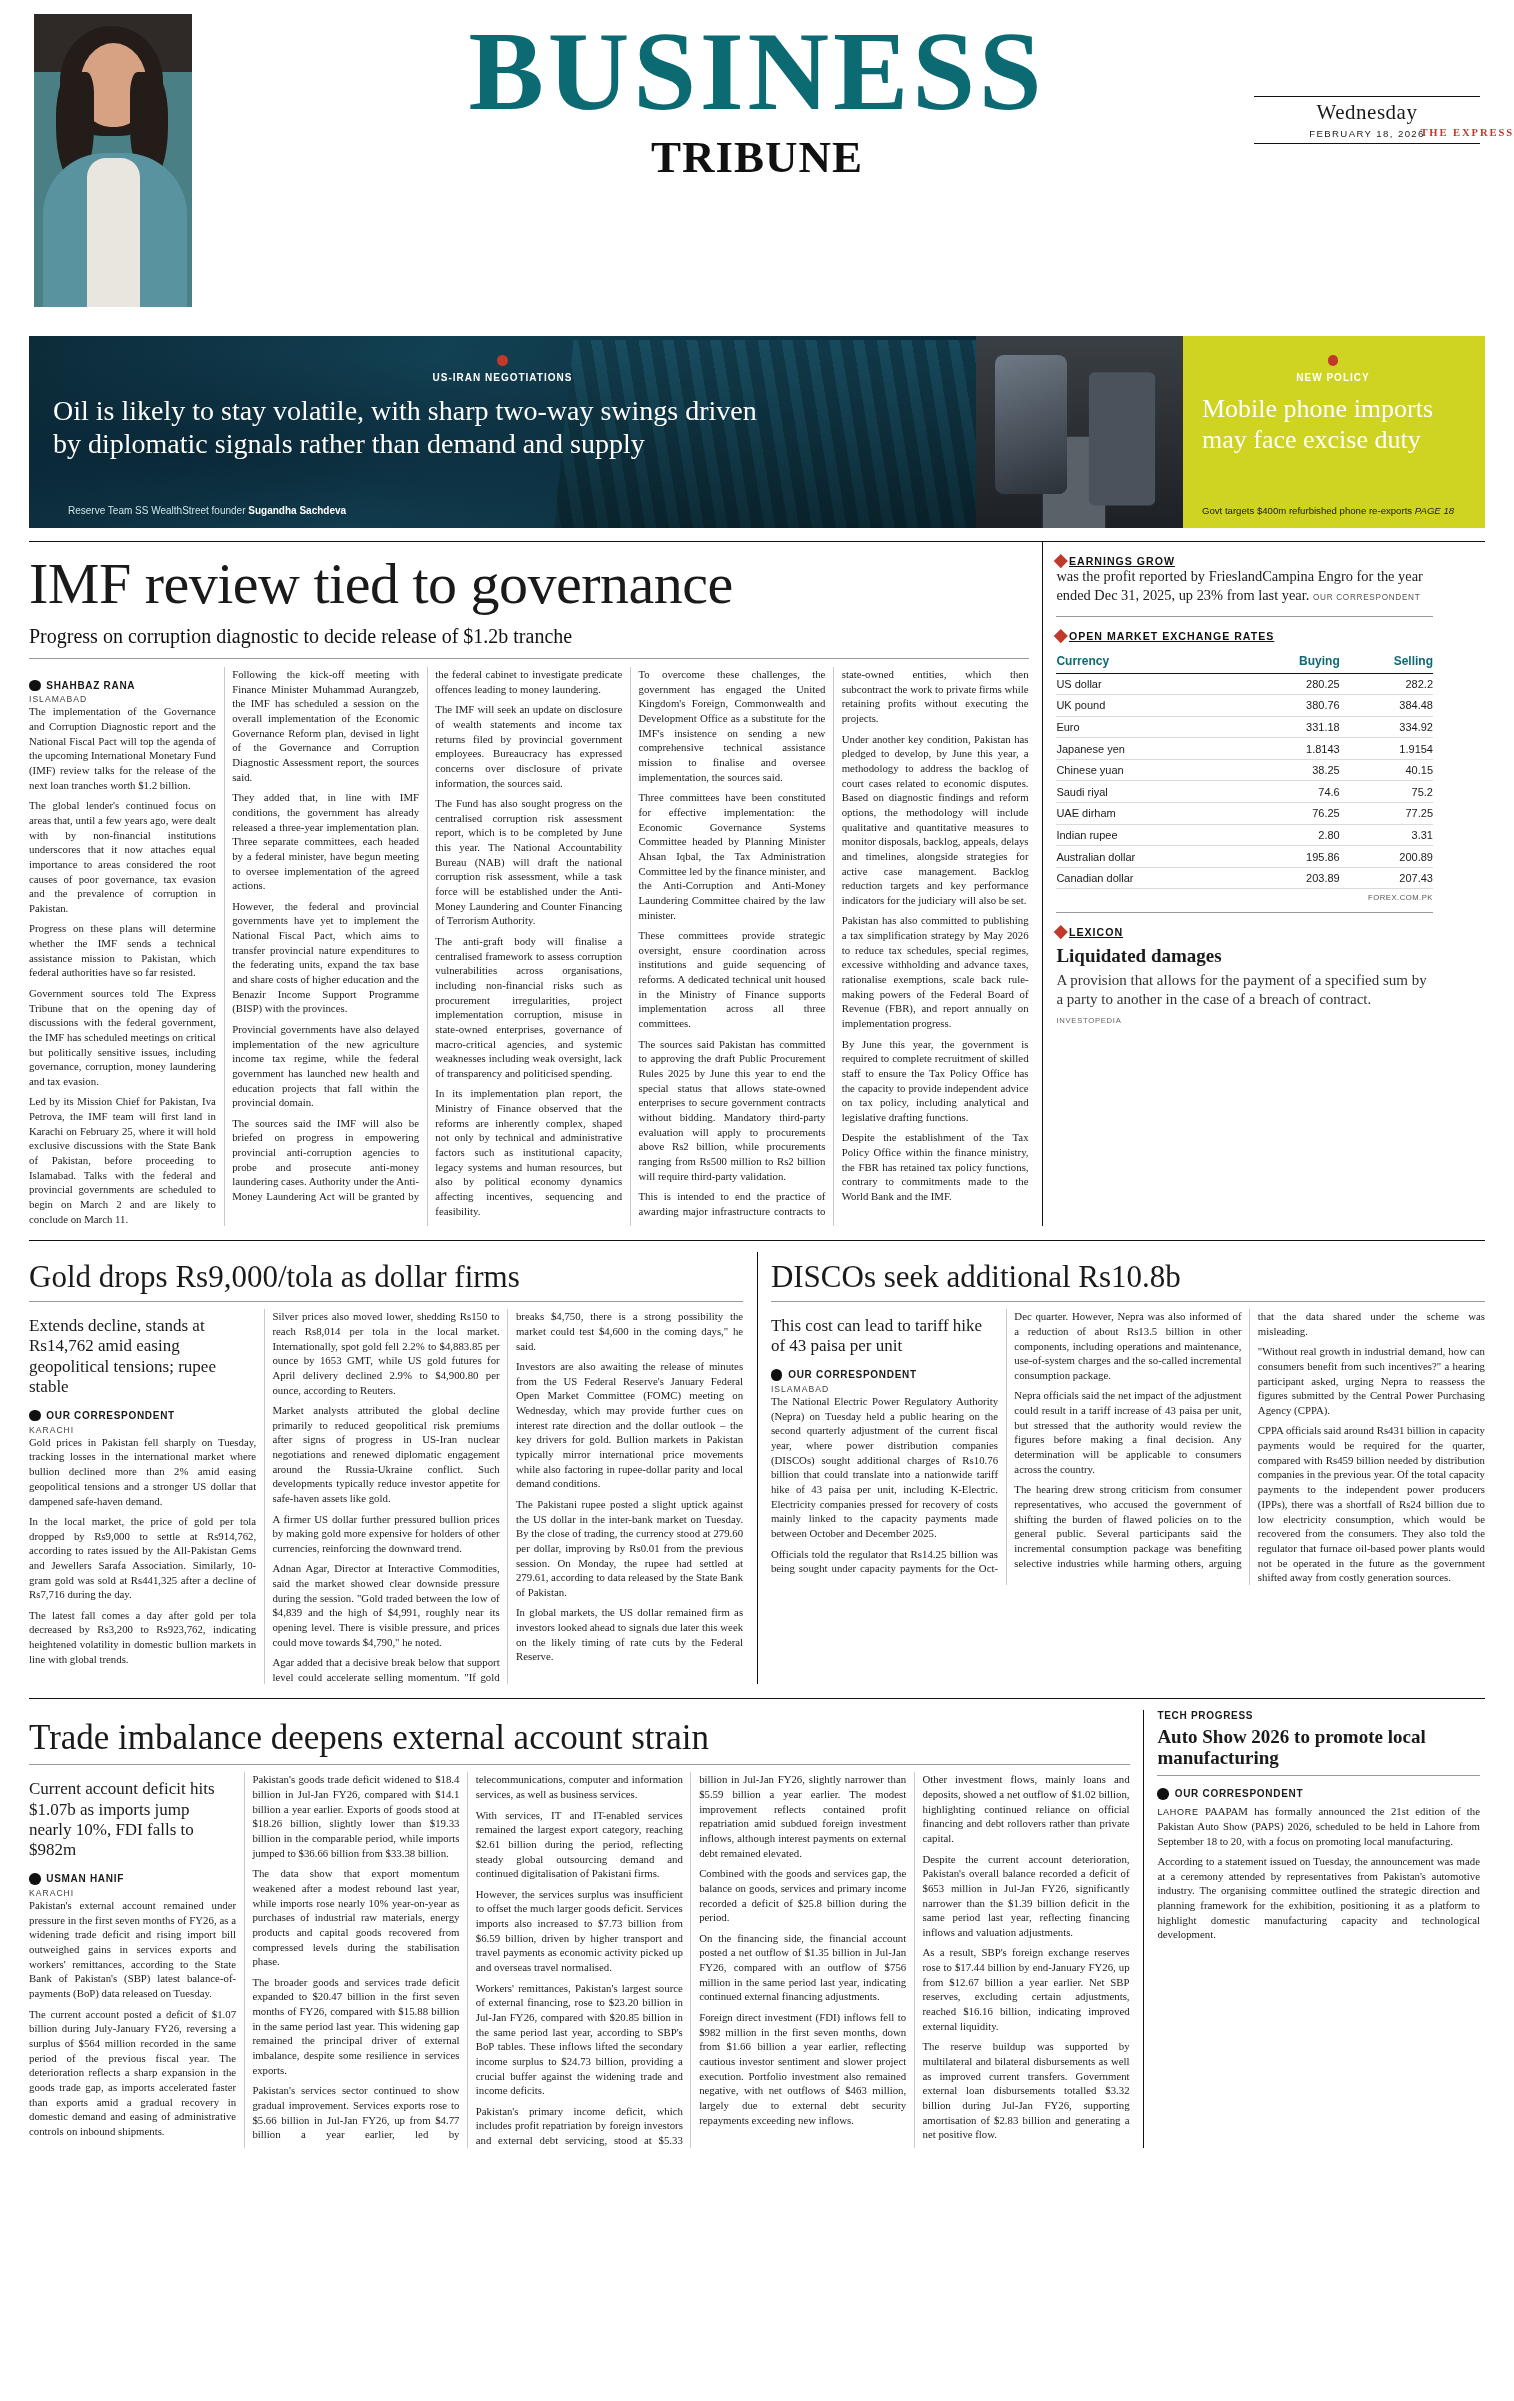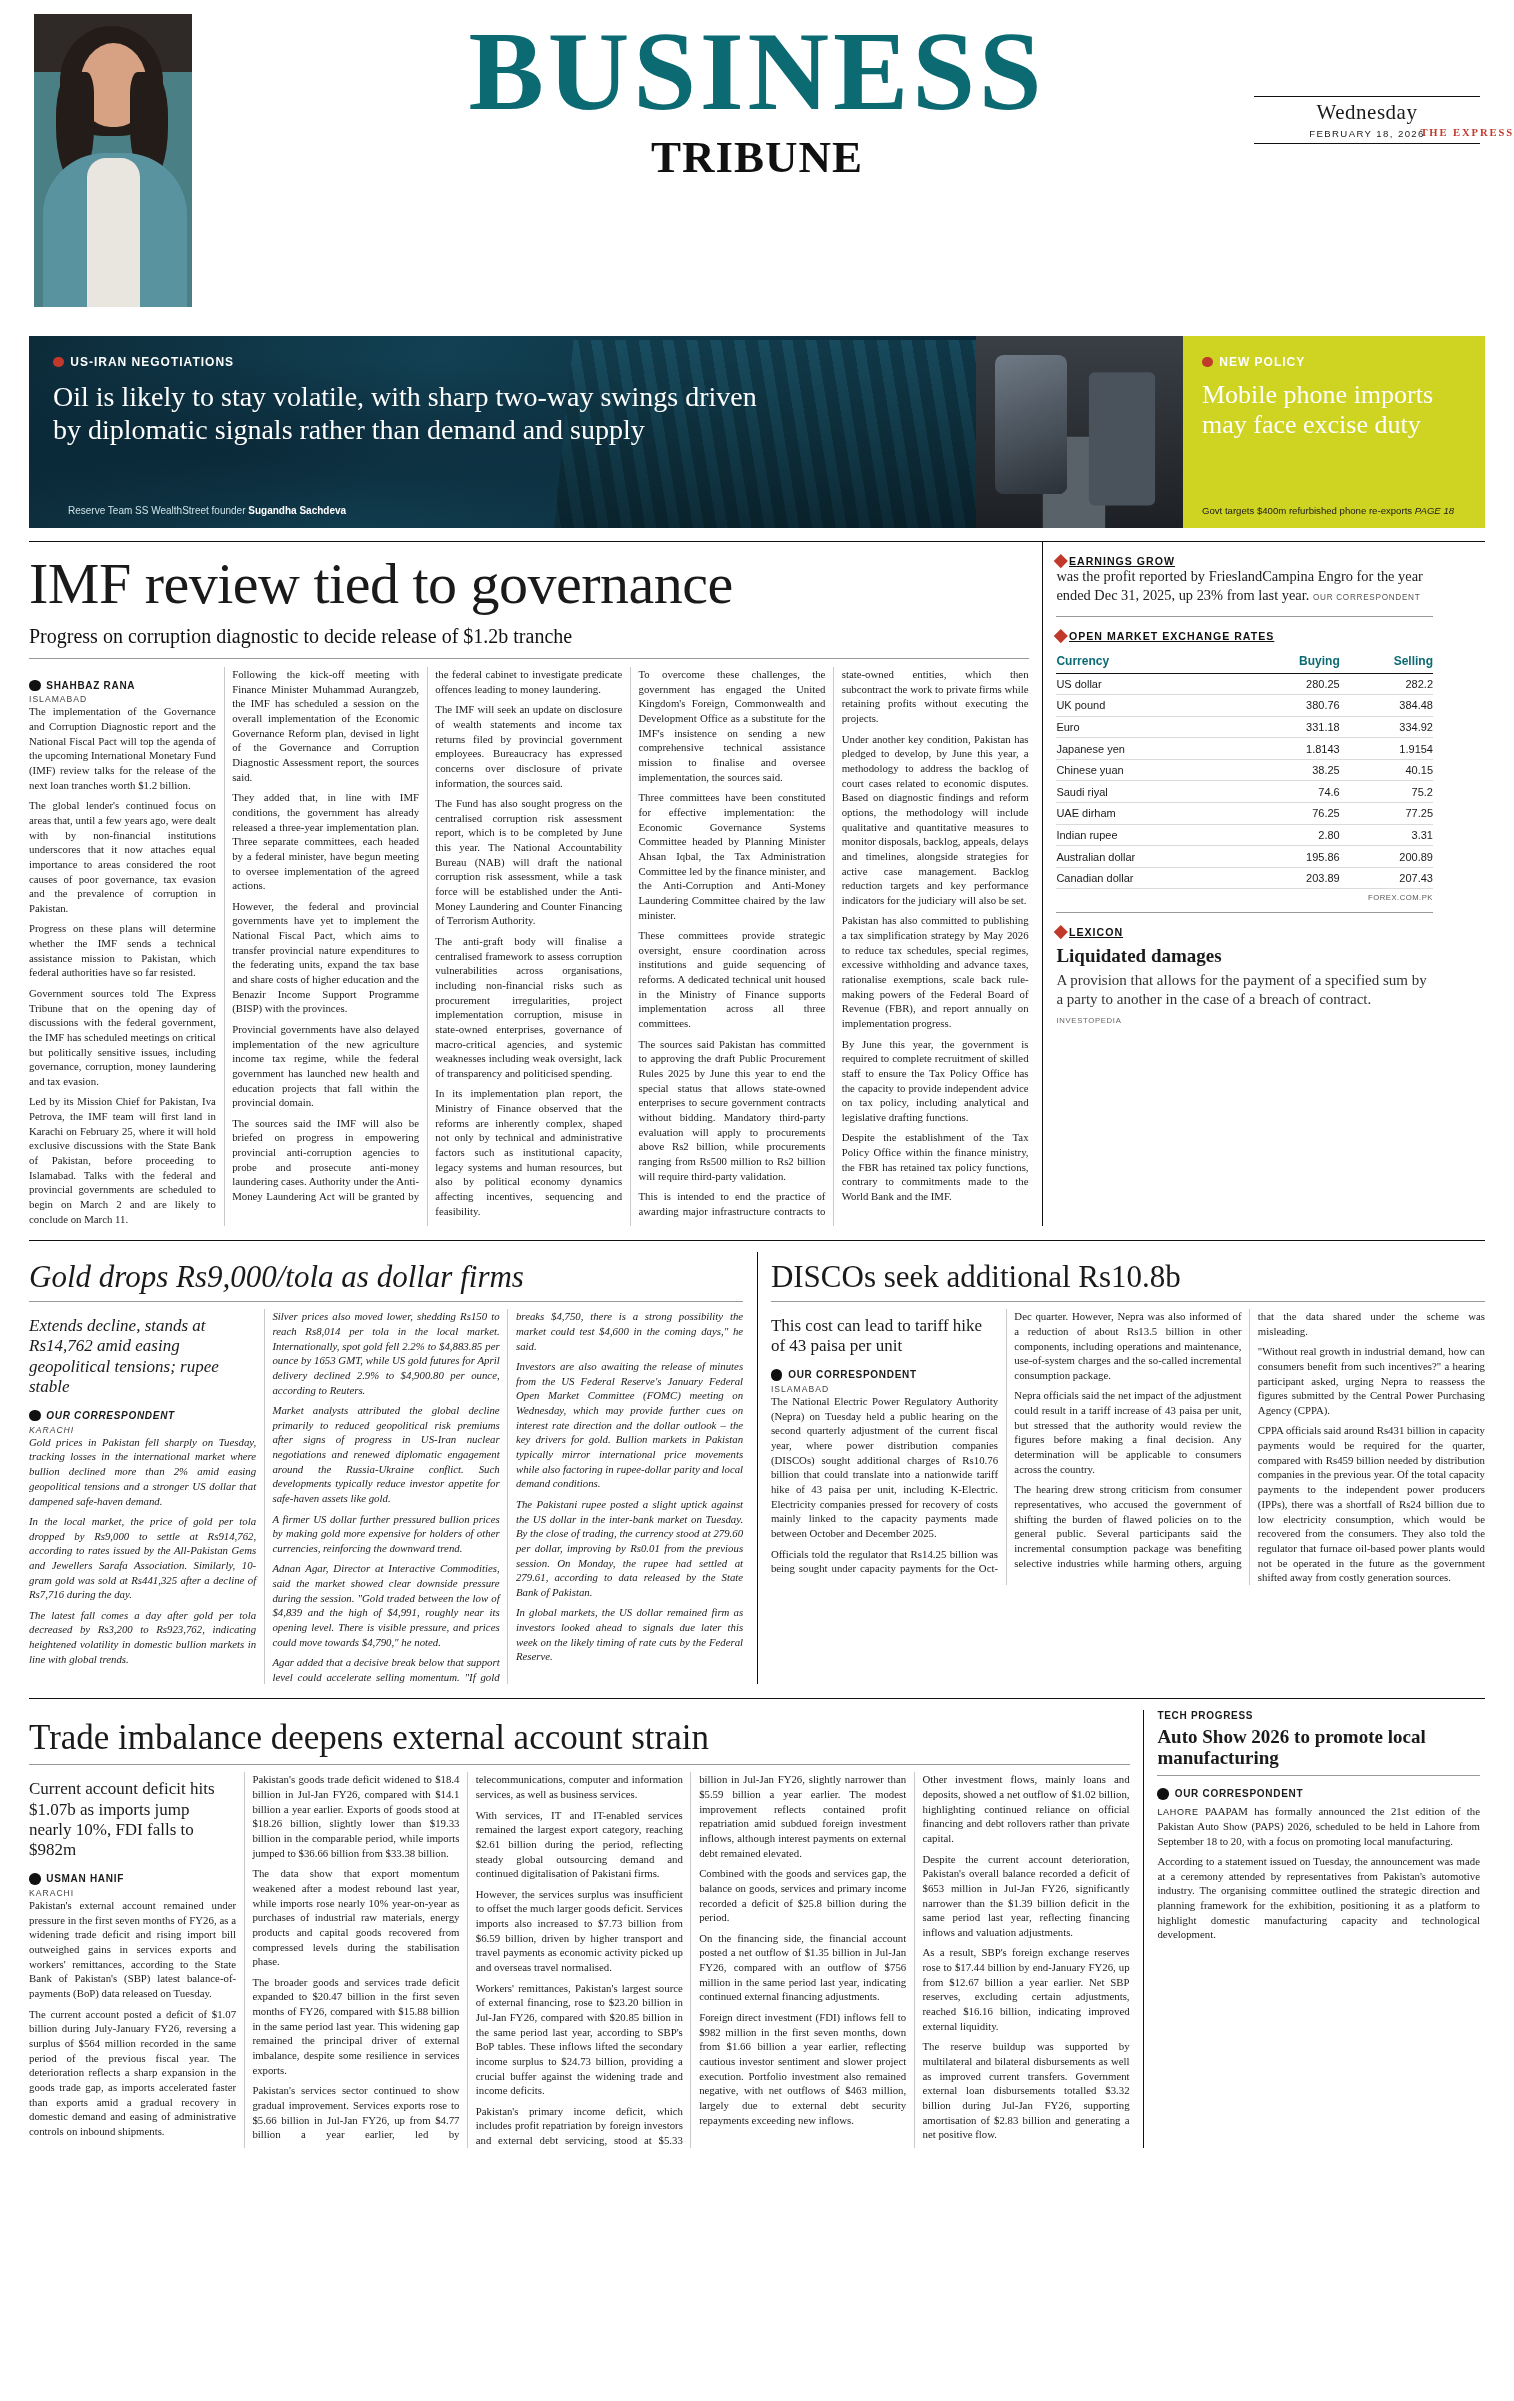--- a/index.html
+++ b/index.html
@@ -79,21 +79,21 @@
     background:
       linear-gradient(0deg, rgba(0,0,0,.55), rgba(0,0,0,0)),
       repeating-linear-gradient(75deg,#1b5468 0 10.6px,#123d4d 10.6px 23px);
     opacity:.75; transform:skewX(-6deg);
   }
   .teaser-main .glow {
     position:absolute; left:0; top:0; width:100%; height:100%;
     background:radial-gradient(ellipse at 15% 60%, rgba(10,40,55,.95) 0%, rgba(10,40,55,.2) 60%);
   }
   .kicker { display:flex; align-items:center; gap:6.7px; font-family:"Liberation Sans", sans-serif;
-    font-size:12px; letter-spacing:1px; font-weight:700; color:#fff; }
+    font-size:10px; letter-spacing:1px; font-weight:700; color:#fff;flex-direction:column; }
   .kicker .dot { width:10.6px; height:10.6px; border-radius:50%; background:#c0392b; display:inline-block; }
   .teaser-inner { position:relative; padding:19px 24px; z-index:3; }
   .teaser-main h2 {
     margin:10.6px 0 0; font-weight:400; font-size:28px; line-height:1.18; color:#fff; max-width:720px;
   }
   .teaser-credit {
     position:absolute; left:39px; bottom:12.5px; color:#cfe3e8; font-size:10px;
     font-family:"Liberation Sans", sans-serif; z-index:3;
   }
   .teaser-credit b { color:#fff; }
@@ -168,21 +168,21 @@
   table.fx th.num, table.fx td.num { text-align:right; }
   table.fx td { font-size:11px; padding:4.3px 0; border-bottom:0.5px solid #dadada; }
   .fx-src { font-family:"Liberation Sans", sans-serif; font-size:7.7px; letter-spacing:0.5px; color:#555; text-align:right; margin-top:3.8px; }
 
   .lex-title { font-size:19px; font-weight:700; margin:6.7px 0 3.8px; }
   .lex-body { font-size:15px; line-height:1.28; color:#333; }
   .lex-body .src { font-family:"Liberation Sans", sans-serif; font-size:7.7px; letter-spacing:0.7px; color:#666; }
 
   
   .mid { display:flex; margin-top:11.5px; }
-  .mid-left { width:740px; padding-right:13.4px; box-sizing:border-box;font-style:italic; }
+  .mid-left { width:740px; padding-right:13.4px; box-sizing:border-box; }
   .mid-right { width:740px; padding-left:13.4px; box-sizing:border-box; }
   h2.sub { font-size:31px; font-weight:400; margin:8.6px 0 0; line-height:1.06; }
   .subdeck { font-size:17px; line-height:1.2; margin-top:6.7px; }
 
   
   .bottom { display:flex; margin-top:11.5px; }
   .bot-left { width:1114px; padding-right:13.4px; box-sizing:border-box; }
   .bot-right { width:336px; padding-left:13.4px; box-sizing:border-box; }
   .tech-kicker { font-family:"Liberation Sans", sans-serif; font-size:10px; font-weight:700; letter-spacing:0.7px; }
   .tech-title { font-size:19px; font-weight:700; line-height:1.12; margin:4.8px 0 5.8px; }

